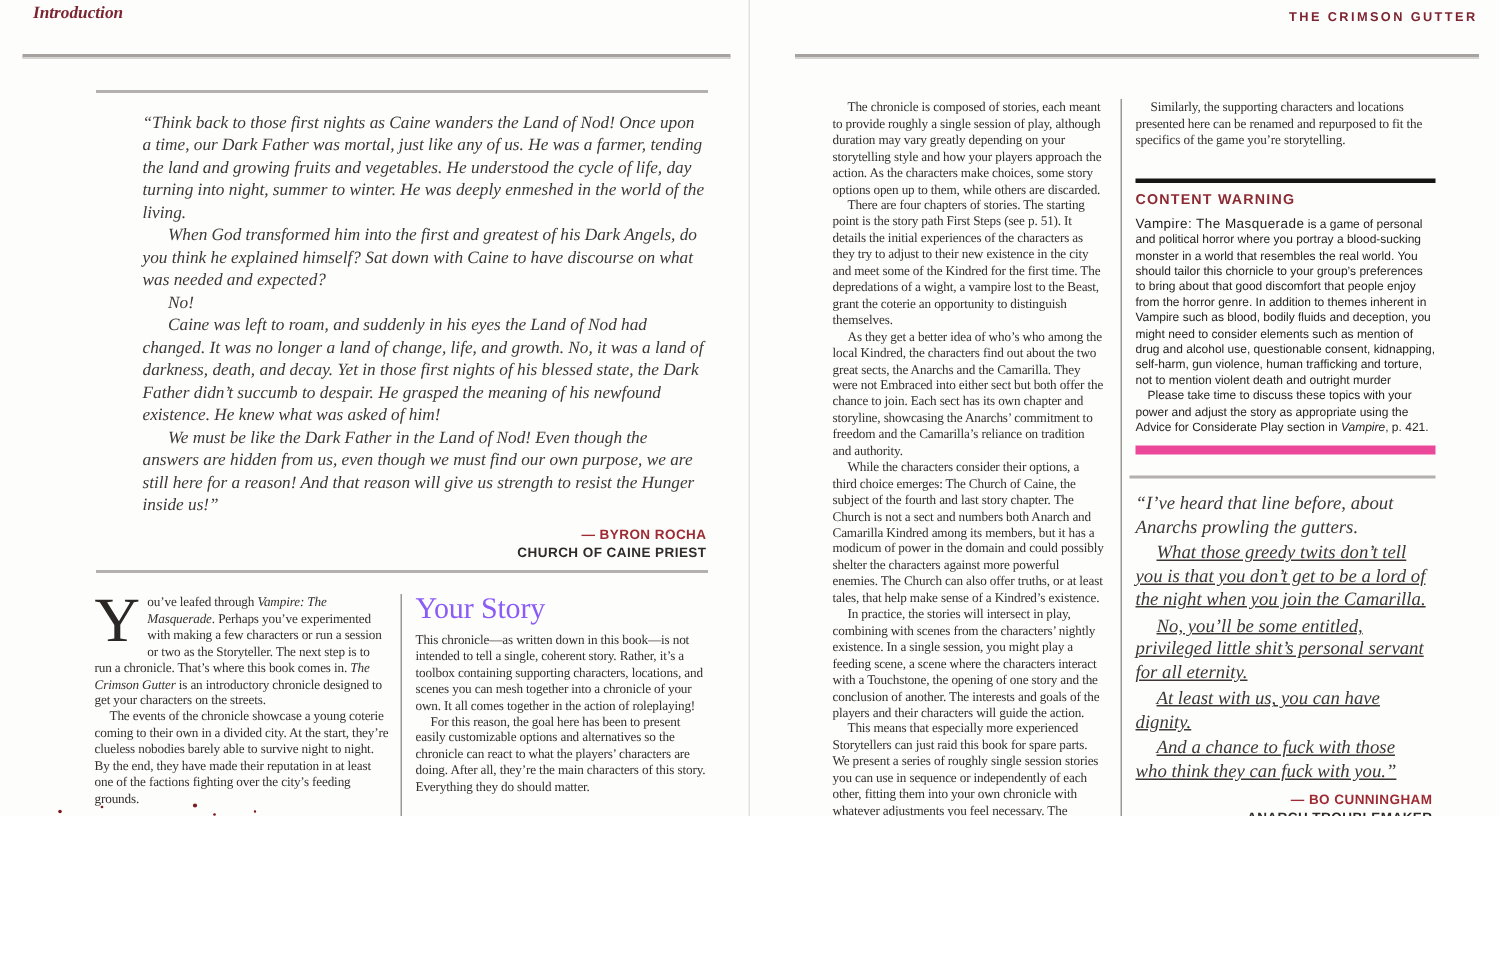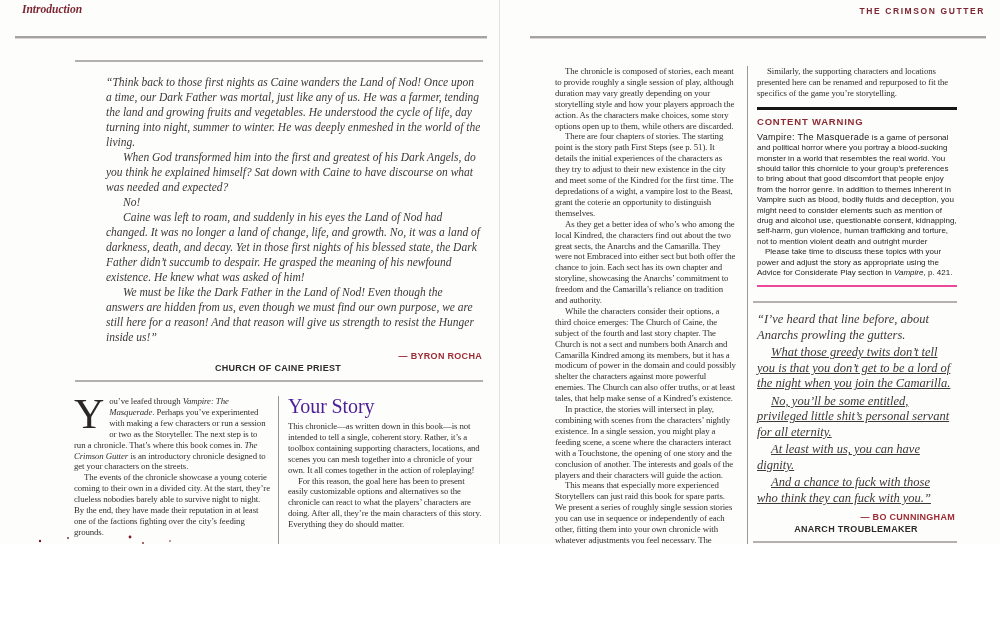--- a/index.html
+++ b/index.html
@@ -24,55 +24,55 @@
   .hrule.hl { left:15px; width:472px; }
   .hrule.hr { left:530px; width:456px; }
 
   .pagenum { position:absolute; top:614px; width:26px; text-align:center; font-size:8.5px; color:#4a4a4a; }
   .pagenum.pl { left:250px; }
   .pagenum.pr { left:732px; }
 
   .thin-rule { height:2px; background:#b3b0ae; }
 
   
-  .content-left { position:absolute; left:74px; top:60px; width:410px; }
+  .content-left { position:absolute; left:63px; top:60px; width:410px; }
   .content-left .thin-rule.top { margin-left:1px; width:408px; }
   .content-left .thin-rule.bottom { margin-left:1px; width:408px; margin-top:6px; }
 
   .quote-left { margin:13px 0 0 32px; width:376px; font-style:italic;
     font-size:11.5px; line-height:15px; color:#3d3835; }
   .quote-left p { margin:0; }
   .quote-left p.ind { text-indent:17px; }
 
   .attr { text-align:right; font-family:"Liberation Sans", sans-serif; font-weight:bold;
     font-size:9px; line-height:11.5px; margin:6px 2px 0 0; letter-spacing:0.3px; }
   .attr .name { display:block; color:#9e2b33; }
-  .attr .title { display:block; color:#2e2b29;text-align:center; }
+  .attr .title { display:block; color:#2e2b29; }
 
   .cols { display:flex; margin-top:14px; min-height:172px; }
   .col-divider { width:1px; background:#9a9795; align-self:stretch; }
   .cols-left .c1 { width:196px; padding-right:8px; }
   .cols-left .c2 { flex:1; padding-left:9px; }
 
   .body-text { font-size:8.8px; line-height:10.9px; letter-spacing:-0.1px; }
   .body-text p { margin:0; }
   .body-text p.ind { text-indent:10px; }
   .body-text .em { font-style:italic; }
 
   .dropcap { float:left; font-size:42px; line-height:33px; padding:2px 5px 0 0; color:#2a2724; }
 
-  .your-story-h { font-size:20px; line-height:21px; font-weight:normal; color:#4c1d95; margin:0 0 4px 0; }
+  .your-story-h { font-size:20px; line-height:21px; font-weight:normal; color:#8b5cf6; margin:0 0 4px 0; }
 
   
   .content-right { position:absolute; left:555px; top:66px; width:402px; display:flex; }
   .content-right .c1 { width:182px; padding-right:10px; }
   .content-right .rdiv { width:1px; background:#9a9795; align-self:stretch; }
   .content-right .c2 { flex:1; padding-left:9px; }
 
-  .cw { margin-top:8px; border-top:3px solid #151515; border-bottom:2px solid #ec4899; padding:6px 0 7px 0; }
+  .cw { margin-top:20px; border-top:3px solid #151515; border-bottom:6px solid #ec4899; padding:6px 0 7px 0; }
   .cw-title { font-family:"Liberation Sans", sans-serif; font-weight:bold; font-size:9.5px;
     letter-spacing:0.8px; color:#8c2a32; margin:0 0 5px 0; }
   .cw-body { font-family:"Liberation Sans", sans-serif; font-weight:normal;
     font-size:8px; line-height:10.4px; color:#252220; letter-spacing:0; }
   .cw-body p { margin:0; }
   .cw-body p.ind { text-indent:8px; }
   .cw-lead { font-size:9px; letter-spacing:0.3px; }
   .cw-body .em { font-style:italic; }
 
   .c2 .thin-rule.qtop { margin:14px 0 0 -4px; width:204px; }

